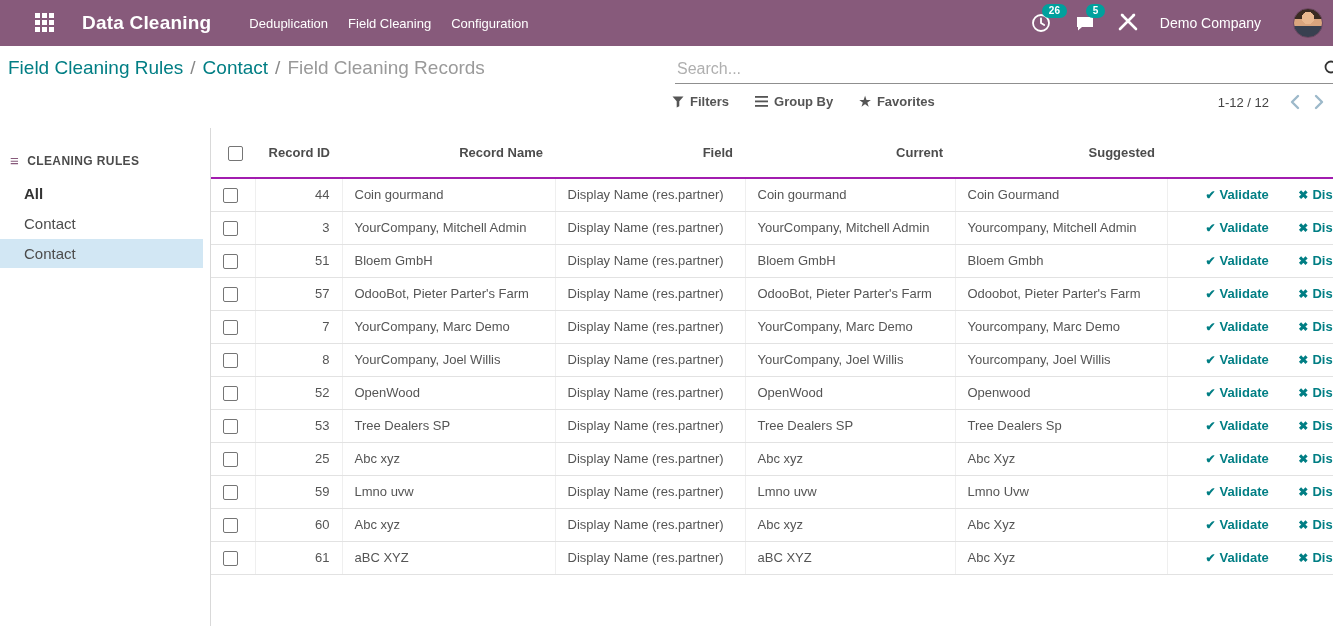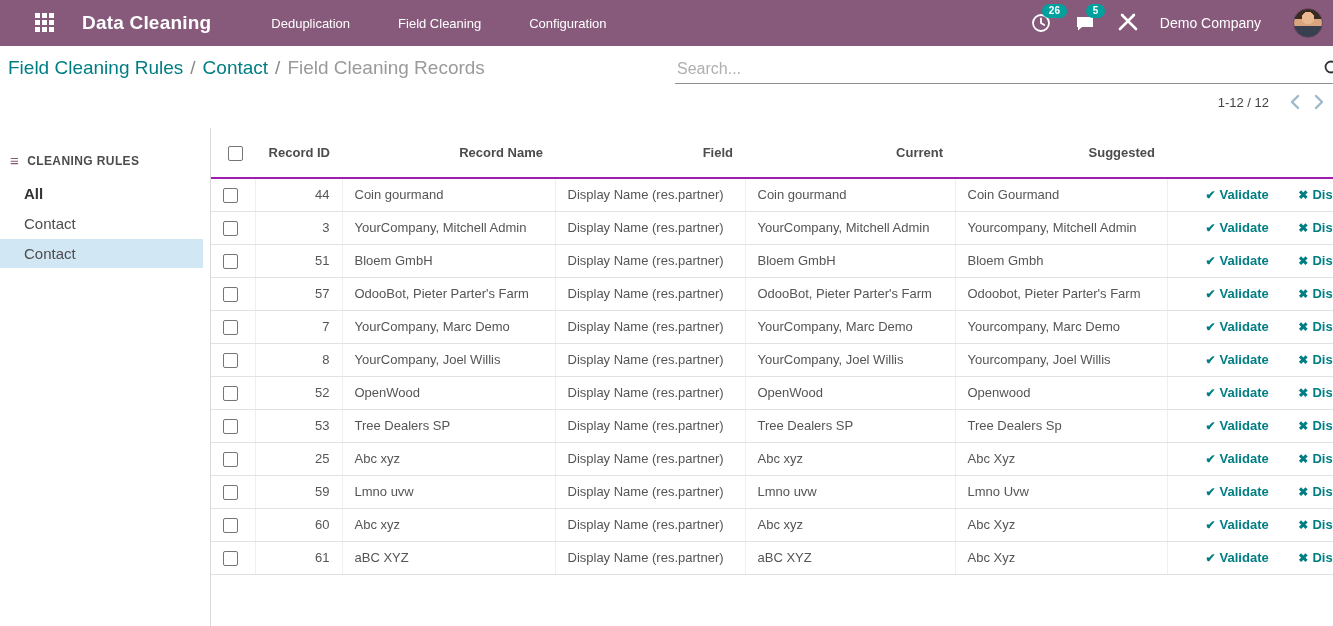--- a/index.html
+++ b/index.html
@@ -6,21 +6,21 @@
   html,body { width:1333px; height:626px; overflow:hidden; background:#fff;
     font-family:"Liberation Sans", sans-serif; color:#4c4c4c; }
 
   
   .topbar { position:absolute; left:0; top:0; width:1333px; height:46px;
     background:#875A7B; display:flex; align-items:center; color:#fff;padding-left:23px; }
   .apps-grid { width:20px; height:20px; margin-left:12px; display:grid;
     grid-template-columns:repeat(3,5px); grid-template-rows:repeat(3,5px); gap:2px; cursor:pointer; }
   .apps-grid span { background:#fff; width:5px; height:5px; }
   .app-title { font-size:19px; font-weight:bold; margin-left:27px; letter-spacing:.2px; }
-  .top-menus { display:flex; margin-left:58px; gap:44px; font-size:13px; }
+  .top-menus { display:flex; margin-left:36px; gap:16px; font-size:13px; }
   .top-menu { cursor:pointer; padding:14px 2px; }
   .systray { margin-left:auto; display:flex; align-items:center; gap:22px; padding-right:10px; }
   .tray-icon { position:relative; cursor:pointer; display:flex; align-items:center; }
   .badge { position:absolute; top:-8px; left:12px; background:#00A09D; color:#fff;
     font-size:10px; font-weight:bold; border-radius:8px; padding:2px 7px; line-height:1; }
   .company-name { font-size:14px; cursor:pointer; margin-left:0; }
   .avatar { width:30px; height:30px; border-radius:50%; margin-left:10px; cursor:pointer;
     background:
       radial-gradient(circle at 50% 32%, #e8b890 0 26%, transparent 27%),
       linear-gradient(180deg, #3a2b22 0 34%, #d9a57e 34% 60%, #384050 60% 100%);
@@ -137,20 +137,40 @@
   <div class="search-wrap">
     <input class="search-input" type="text" placeholder="Search..." style="">
     <span class="search-glass">
       <svg width="20" height="20" viewBox="0 0 20 20">
         <circle cx="8" cy="8" r="5.5" fill="none" stroke="#333" stroke-width="1.8"></circle>
         <path d="M12.2 12.2 L17 17" stroke="#333" stroke-width="1.8" stroke-linecap="round"></path>
       </svg>
     </span>
   </div>
 
+  <div class="filters-row">
+    <div class="fbtn">
+      <svg width="12" height="12" viewBox="0 0 12 12">
+        <path d="M0.5 0.5 H11.5 L7.3 5.2 V10.3 L4.7 11.6 V5.2 Z" fill="#555"></path>
+      </svg>
+      <span>Filters</span>
+    </div>
+    <div class="fbtn">
+      <svg width="13" height="11" viewBox="0 0 13 11">
+        <rect x="0" y="0" width="13" height="1.8" fill="#555"></rect>
+        <rect x="0" y="4.5" width="13" height="1.8" fill="#555"></rect>
+        <rect x="0" y="9" width="13" height="1.8" fill="#555"></rect>
+      </svg>
+      <span>Group By</span>
+    </div>
+    <div class="fbtn">
+      <span class="uicon">★</span>
+      <span>Favorites</span>
+    </div>
+  </div>
 
   <div class="pager">
     <span class="pager-value">1-12 / 12</span>
     <span class="pg-btn">
       <svg width="11" height="16" viewBox="0 0 11 16">
           <path d="M9 2 L3 8 L9 14" fill="none" stroke="#9db9ca" stroke-width="2.4" stroke-linecap="round" stroke-linejoin="round"></path>
         </svg>
     </span>
     <span class="pg-btn">
       <svg width="11" height="16" viewBox="0 0 11 16">

